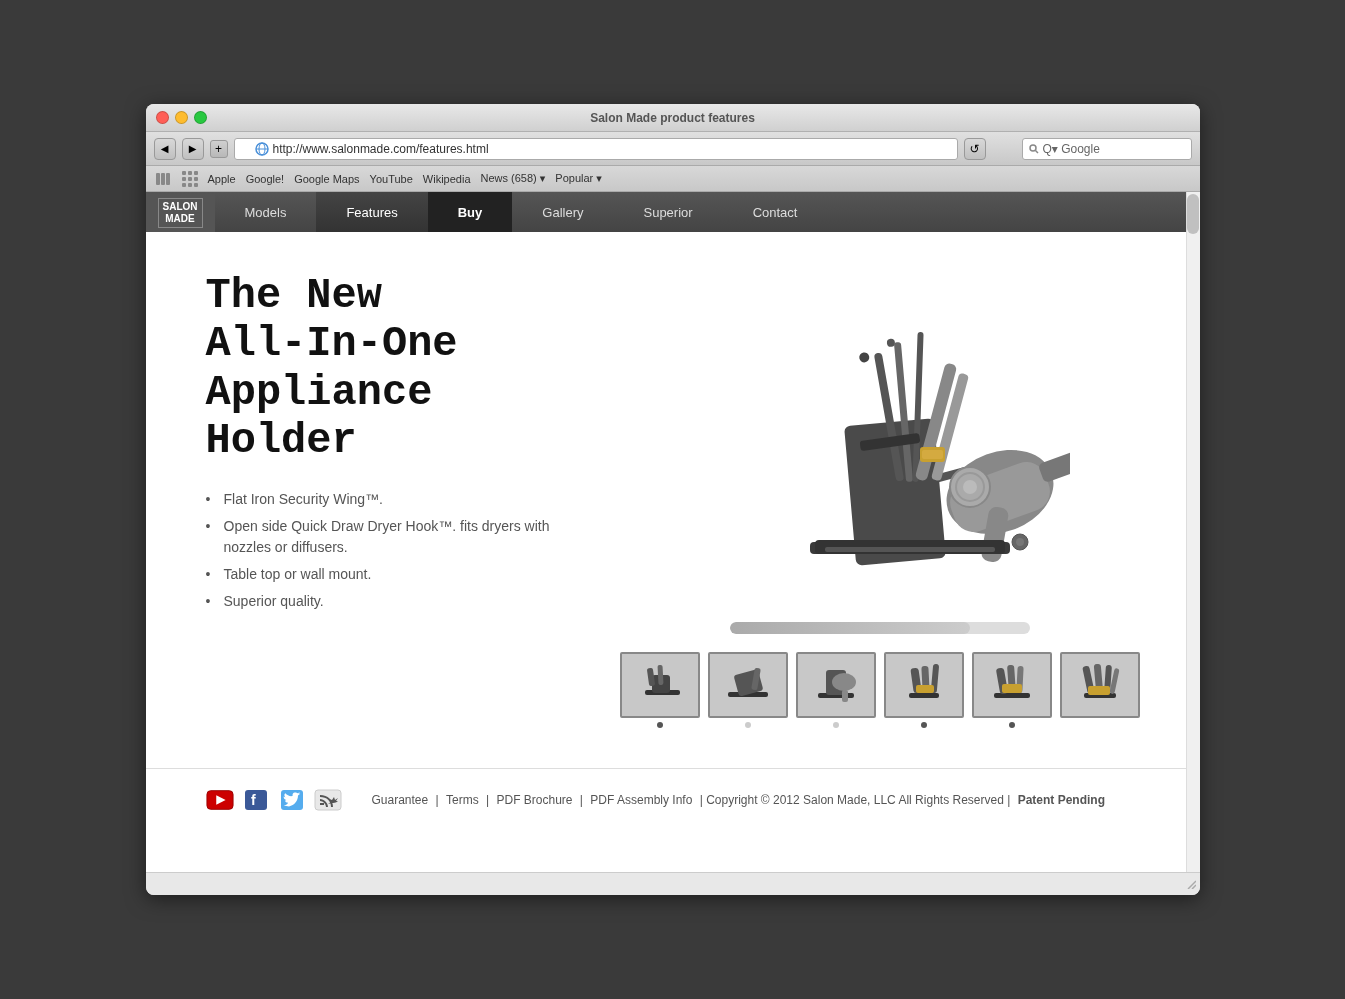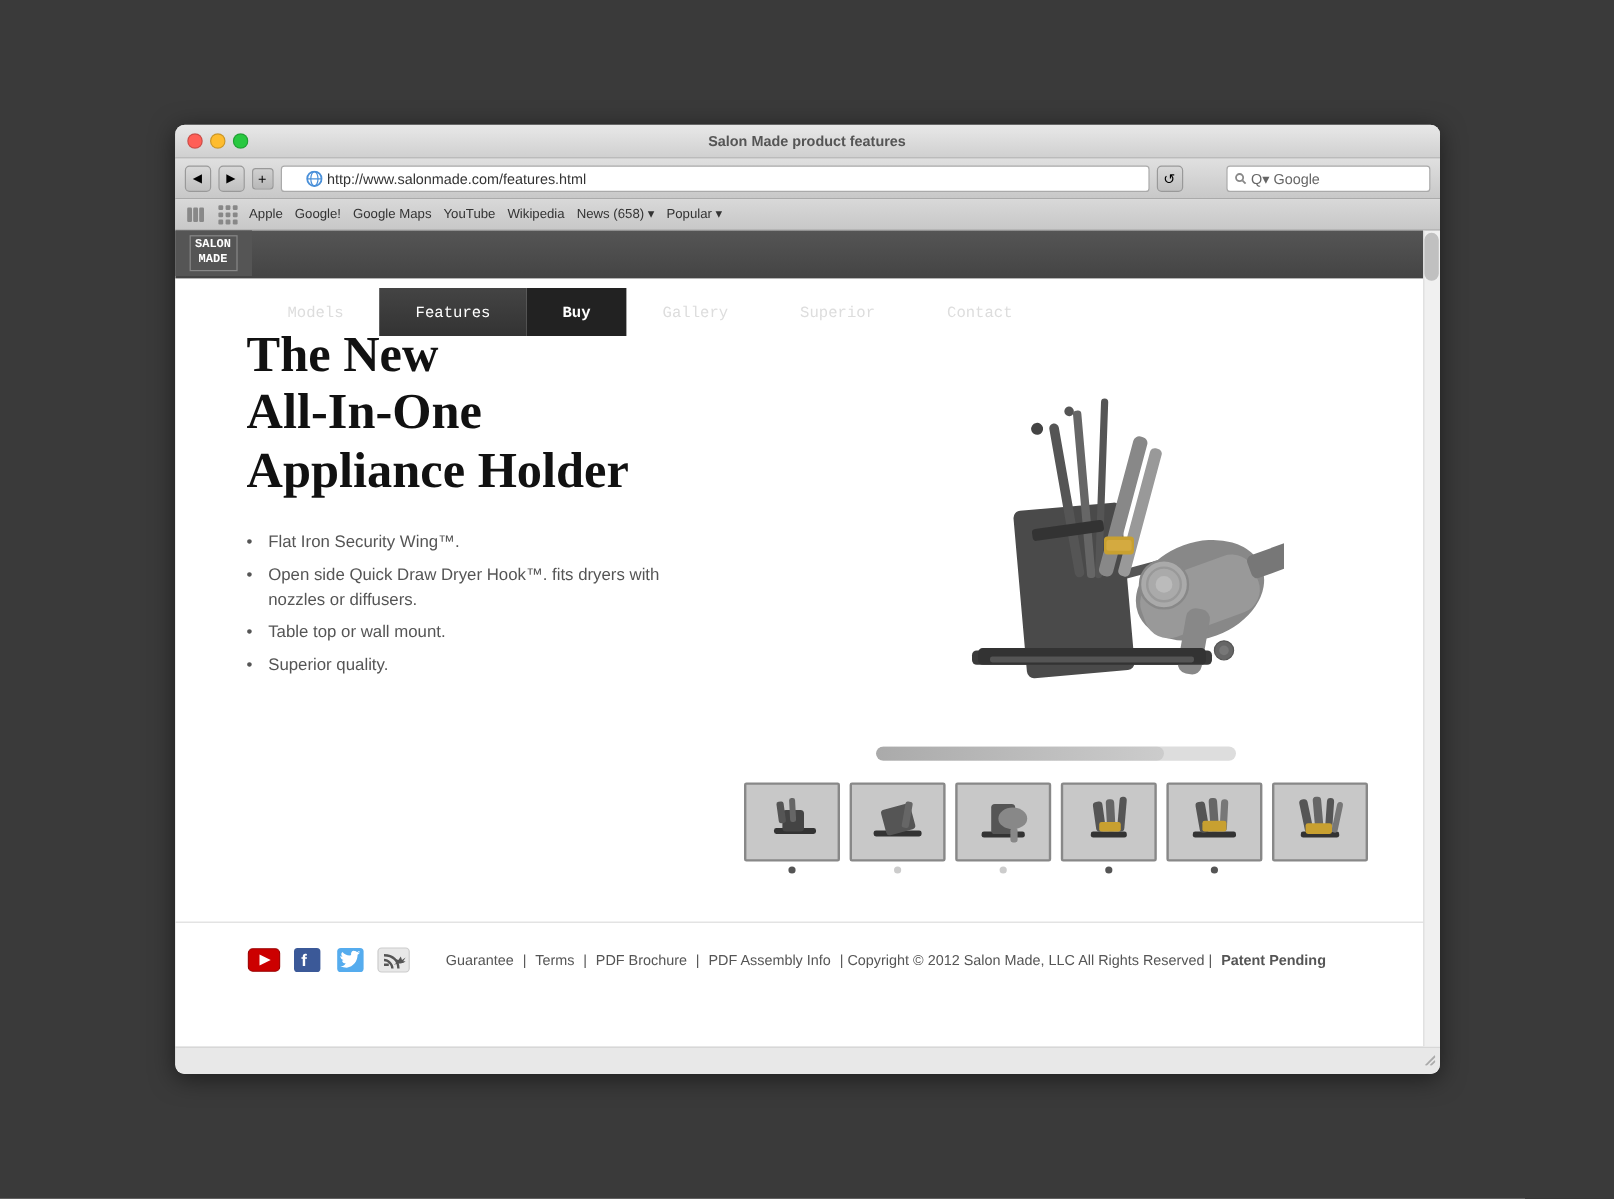--- a/index.html
+++ b/index.html
@@ -103,23 +103,22 @@
     
     .page-content {
       background: white;
       min-height: 680px;
     }
 
     
     .site-nav {
       background: linear-gradient(to bottom, #555, #444);
       display: flex;
-      align-items: flex-start;
+      align-items: flex-end;
       height: 40px;
-      font-family: Liberation Mono, monospace;
     }
     .logo-box {
       background: #555;
       padding: 4px 12px;
       margin-right: 0;
     }
     .logo-text {
       font-size: 10px;
       font-weight: bold;
       color: white;
@@ -161,21 +160,21 @@
       flex: 1;
       max-width: 450px;
     }
 
     .main-heading {
       font-size: 42px;
       font-weight: bold;
       color: #111;
       line-height: 1.15;
       margin-bottom: 24px;
-      font-family: Liberation Serif, serif;
+      font-family: Liberation Mono, monospace;
     }
 
     .feature-list {
       list-style: none;
       padding: 0;
     }
     .feature-list li {
       position: relative;
       padding-left: 18px;
       margin-bottom: 6px;

